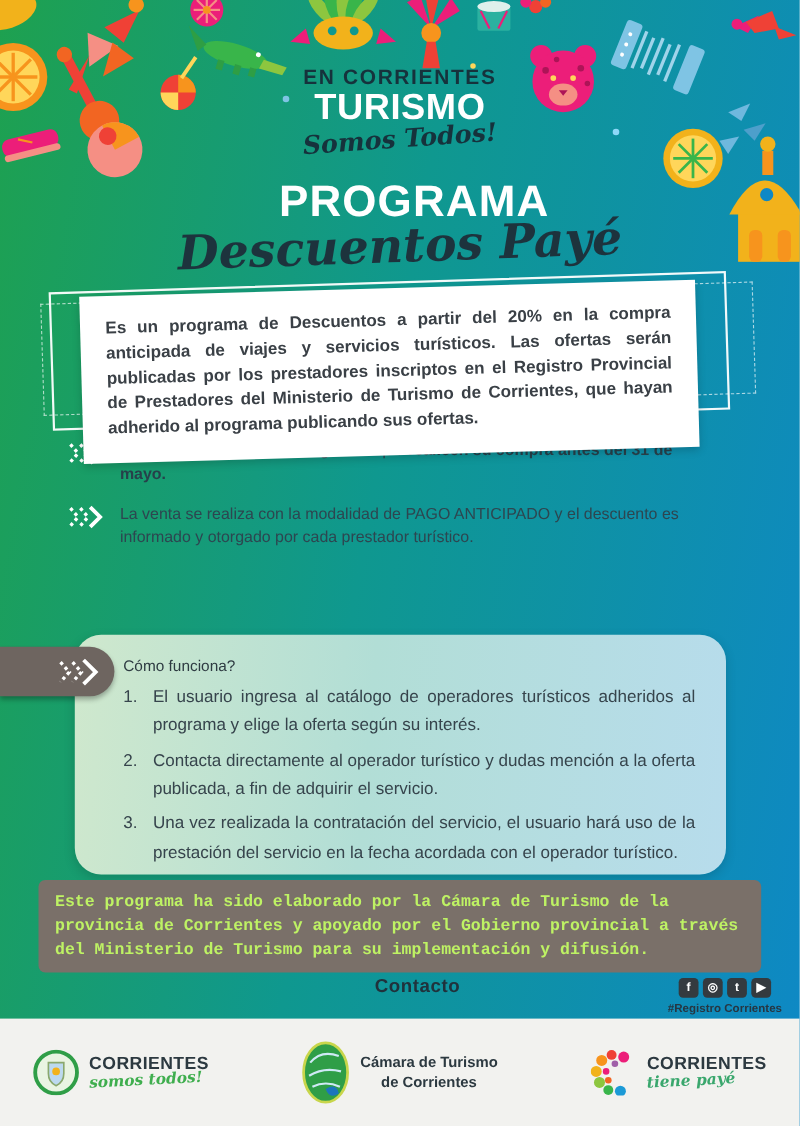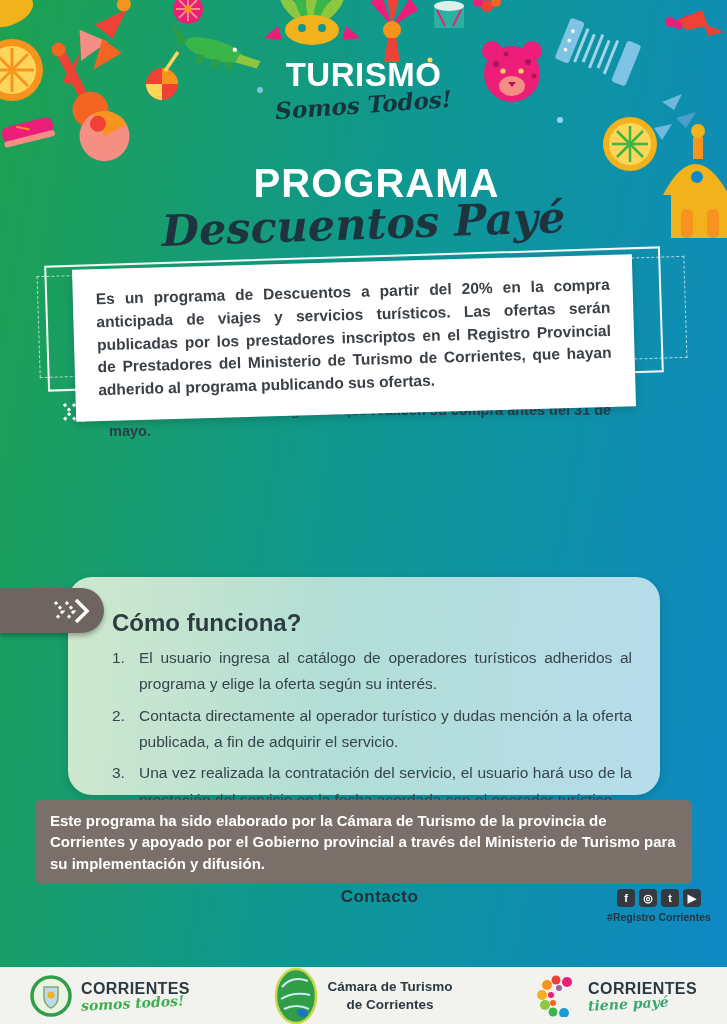--- a/index.html
+++ b/index.html
@@ -34,44 +34,44 @@
   .bullets{position:absolute;left:62px;top:400px;width:590px;display:flex;flex-direction:column;gap:17px;z-index:2;}
   .bullet{display:flex;gap:15px;align-items:flex-start;}
   .bullet .chev{flex:0 0 32px;margin-top:1px;}
   .bullet-text{font-size:14.5px;color:#2d4650;line-height:1.42;}
   .bullet-text b{font-weight:800;color:#27414b;}
 
   
   .how-card{position:absolute;left:68px;top:577px;width:592px;height:218px;z-index:2;border-radius:24px;
             background:linear-gradient(95deg,#cfe8cd 0%,#b2ded6 45%,#b7dcec 100%);
             box-shadow:0 3px 10px rgba(0,0,0,.15);padding:20px 28px 0 44px;box-sizing:border-box;}
-  .how-heading{font-size:24px;font-weight:700;color:#2e3b42;margin:12px 0 8px;}
+  .how-heading{font-size:14px;font-weight:400;color:#2e3b42;margin:0 0 8px;}
   .how-steps{display:flex;flex-direction:column;gap:5px;}
   .step{display:flex;gap:7px;font-size:15.5px;color:#36444c;line-height:1.7;text-align:justify;}
   .step .num{flex:0 0 20px;text-align:left;}
   .how-tab{position:absolute;left:0;top:588px;width:104px;height:45px;z-index:3;background:#6e6560;
            border-radius:0 23px 23px 0;display:flex;align-items:center;justify-content:flex-end;
            padding-right:13px;box-sizing:border-box;box-shadow:0 3px 5px rgba(0,0,0,.3);}
 
   
   .note{position:absolute;left:35px;top:800px;width:657px;z-index:2;background:#7a7069;border-radius:6px;
-        padding:10px 15px;box-sizing:border-box;color:#ffffff;font-weight:700;font-size:15px;line-height:1.43;}
+        padding:10px 15px;box-sizing:border-box;color:#bef264;font-weight:700;font-size:15px;line-height:1.43;font-family:Liberation Mono, monospace;}
 
   
   .contact{position:absolute;top:887px;left:0;width:100%;text-align:center;color:#20323c;z-index:2;padding-left:16px;}
   .contact-heading{font-size:17px;font-weight:800;letter-spacing:.5px;}
   .contact-line{font-size:18px;margin-top:3px;letter-spacing:.2px;}
   .social{position:absolute;top:889px;right:10px;width:116px;text-align:center;z-index:3;}
   .social-icons{display:flex;gap:4px;justify-content:center;}
   .social-icon{width:18px;height:18px;border-radius:4px;background:#343a3f;color:#fff;font-size:11px;
                font-weight:700;display:flex;align-items:center;justify-content:center;line-height:1;}
   .hashtag{font-size:10.5px;color:#263642;margin-top:4px;font-weight:600;}
 
   
-  .site-footer{position:absolute;left:0;bottom:0;width:100%;height:57px;background:#f2f2ef;z-index:4;
+  .site-footer{position:absolute;left:0;bottom:0;width:100%;height:98px;background:#f2f2ef;z-index:4;
                display:flex;align-items:center;justify-content:space-between;padding:0 30px;box-sizing:border-box;}
   .logo-group{display:flex;align-items:center;gap:9px;}
   .logo-name{font-size:16px;font-weight:800;color:#2c3940;letter-spacing:.4px;line-height:1;}
   .logo-tag{font-family:"DejaVu Serif",serif;font-style:italic;font-weight:700;font-size:14px;
             color:#3fae4e;transform:rotate(-3deg);margin-top:-2px;}
   .logo-tag.teal{color:#3aa76d;}
   .logo-center-text{font-size:13.5px;font-weight:700;color:#2c3940;line-height:1.3;text-align:center;}
 </style>
 </head>
 <body>
@@ -245,20 +245,21 @@
       <rect x="-14" y="34" width="12" height="29" rx="5" fill="#f7941d"></rect>
       <rect x="12" y="34" width="12" height="29" rx="5" fill="#f7941d"></rect>
     </g>
 
     <circle cx="260" cy="90" r="3" fill="#7fc4e4"></circle>
     <circle cx="560" cy="120" r="3" fill="#8ed8f8"></circle>
     <circle cx="430" cy="60" r="2.5" fill="#ffd65a"></circle>
   </svg>
 
   <div class="brand">
+    <div class="brand-line1">EN CORRIENTES</div>
     <div class="brand-line2">TURISMO</div>
     <div class="brand-line3">Somos Todos!</div>
   </div>
 
   <div class="program">
     <div class="program-kicker">PROGRAMA</div>
     <div class="program-script">Descuentos Payé</div>
   </div>
 
   <div class="intro-dashes"></div>
@@ -268,20 +269,28 @@
   </div>
 
   <div class="bullets">
     <div class="bullet">
       <svg class="chev" width="32" height="22" viewBox="0 0 32 22">
         <polyline points="2,3 9,11 2,19" fill="none" stroke="#fff" stroke-width="3" stroke-dasharray="3 3"></polyline>
         <polyline points="11,3 18,11 11,19" fill="none" stroke="#fff" stroke-width="3" stroke-dasharray="3 3"></polyline>
         <polyline points="20,2 29,11 20,20" fill="none" stroke="#fff" stroke-width="3.5"></polyline>
       </svg>
       <div class="bullet-text"><span>Válido para residentes en Argentina que </span><b>realicen su compra antes del 31 de mayo.</b></div>
+    </div>
+    <div class="bullet">
+      <svg class="chev" width="32" height="22" viewBox="0 0 32 22">
+        <polyline points="2,3 9,11 2,19" fill="none" stroke="#fff" stroke-width="3" stroke-dasharray="3 3"></polyline>
+        <polyline points="11,3 18,11 11,19" fill="none" stroke="#fff" stroke-width="3" stroke-dasharray="3 3"></polyline>
+        <polyline points="20,2 29,11 20,20" fill="none" stroke="#fff" stroke-width="3.5"></polyline>
+      </svg>
+      <div class="bullet-text"><span>La venta se realiza con la modalidad de PAGO ANTICIPADO y el descuento es informado y otorgado por cada prestador turístico.</span><b></b></div>
     </div>
   </div>
 
   <div class="how-card">
     <h2 class="how-heading">Cómo funciona?</h2>
     <div class="how-steps">
       <div class="step">
         <span class="num">1.</span>
         <span>El usuario ingresa al catálogo de operadores turísticos adheridos al programa y elige la oferta según su interés.</span>
       </div>

